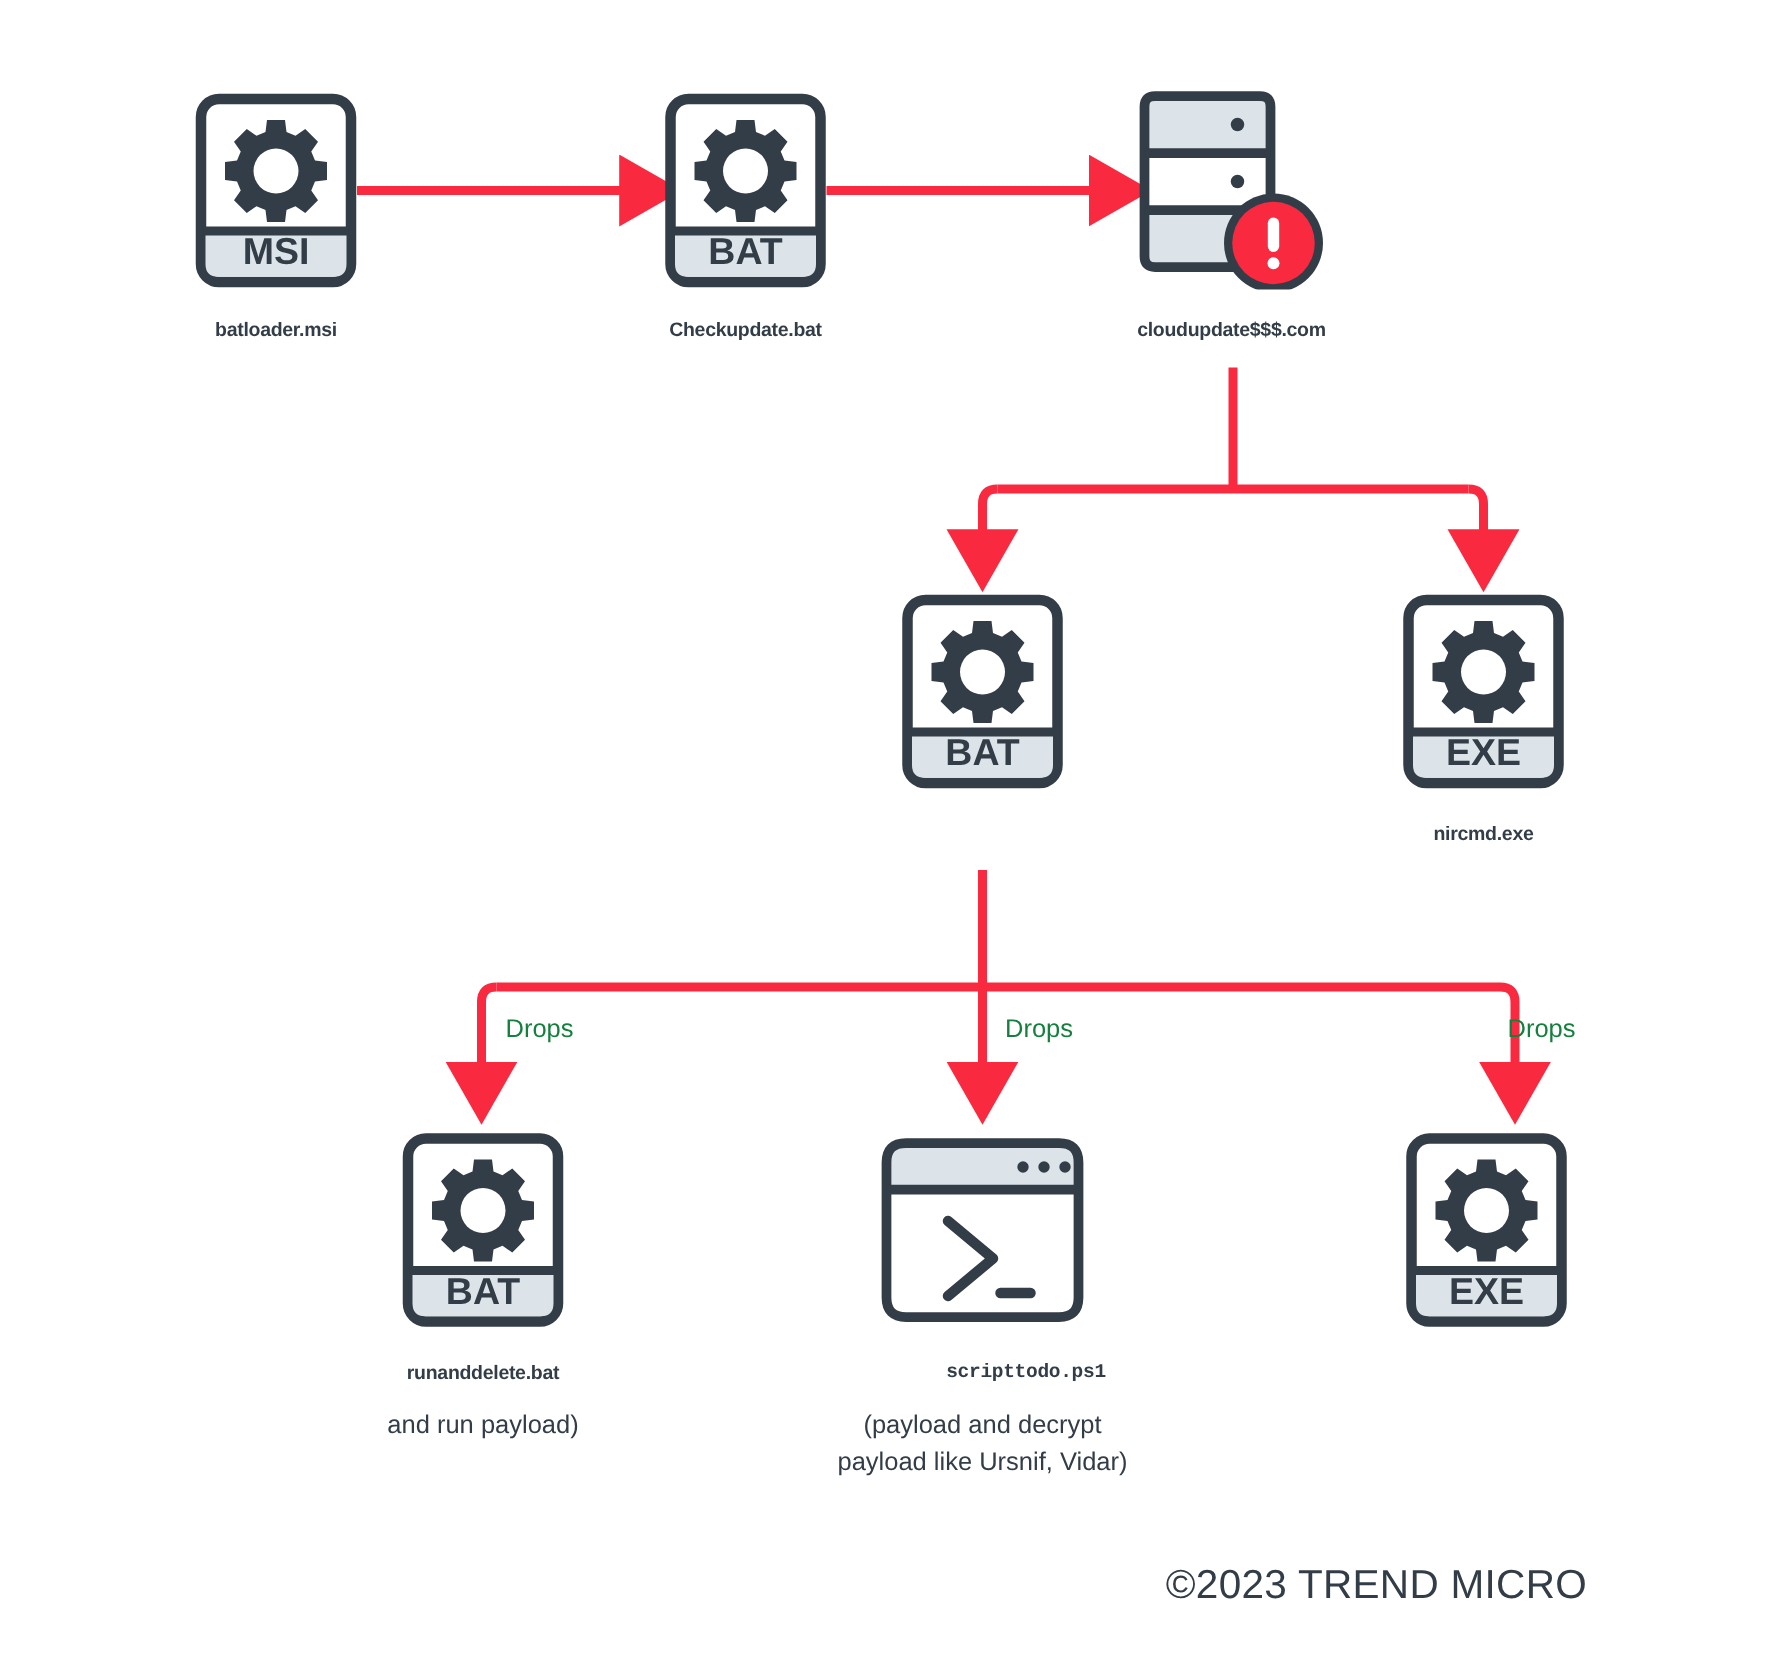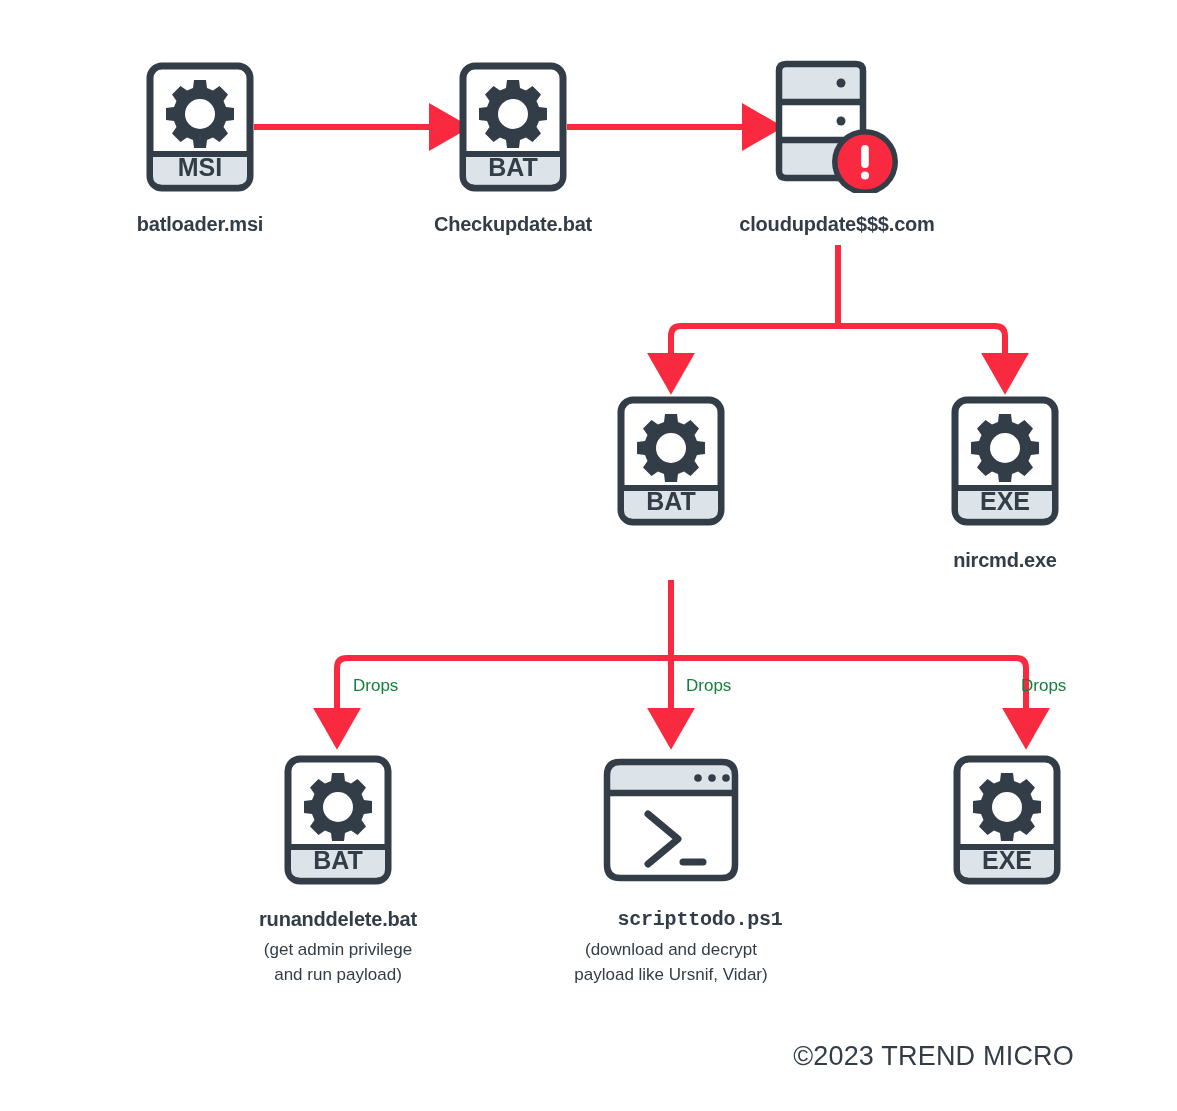--- a/index.html
+++ b/index.html
@@ -13,38 +13,37 @@
     height: 1111px;
     font-family: "Liberation Sans", sans-serif;
     color: #333d47;
     overflow: hidden;
     position: relative;
   }
   #diagram-root {
     position: relative;
     width: 1161px;
     height: 1111px;
-    margin-left: 16px;
   }
   svg.layer {
     position: absolute;
     left: 0;
     top: 0;
     width: 1177px;
     height: 1111px;
   }
   .node {
     position: absolute;
   }
   .node-caption {
     position: absolute;
     text-align: center;
     font-family: "Liberation Sans", sans-serif;
     font-weight: bold;
-    font-size: 20px;
+    font-size: 13px;
     color: #333d47;
     letter-spacing: -0.2px;
     white-space: nowrap;
     line-height: 1.25;
   }
   .node-subcaption {
     position: absolute;
     text-align: center;
     font-family: "Liberation Sans", sans-serif;
     font-weight: normal;
@@ -194,40 +193,39 @@
       <line x1="5" y1="92" x2="103" y2="92" stroke="#333d47" stroke-width="6"></line>
       <g transform="translate(54,48)">
         <path d="M-6,-30 L6,-30 L7,-22 L13,-19.5 L19.5,-24 L28,-15.5 L23.5,-9 L26,-3 L34,-2 L34,10 L26,11 L23.5,17 L28,23.5 L19.5,32 L13,27.5 L7,30 L6,38 L-6,38 L-7,30 L-13,27.5 L-19.5,32 L-28,23.5 L-23.5,17 L-26,11 L-34,10 L-34,-2 L-26,-3 L-23.5,-9 L-28,-15.5 L-19.5,-24 L-13,-19.5 L-7,-22 Z" fill="#333d47"></path>
         <circle cx="0" cy="4" r="15" fill="#ffffff"></circle>
       </g>
       <text x="54" y="114" text-anchor="middle" font-family="Liberation Sans, sans-serif" font-size="25" font-weight="bold" fill="#333d47">BAT</text>
     </svg>
   </div>
   <div class="node-caption" style="left:172px; top:907px; width:300px;">runanddelete.bat</div>
   <div class="node-subcaption" style="left:172px; top:938px; width:300px;">
-    <div>(get admin privilege</div>
     <div>and run payload)</div>
   </div>
 
   <div class="node" style="left:586px; top:757px;">
     <svg width="138" height="128" viewBox="0 0 138 128" xmlns="http://www.w3.org/2000/svg">
       <path d="M5,18 Q5,5 18,5 L120,5 Q133,5 133,18 L133,36 L5,36 Z" fill="#dde4e9"></path>
       <path d="M5,36 L133,36 L133,108 Q133,121 120,121 L18,121 Q5,121 5,108 Z" fill="#ffffff"></path>
       <path d="M5,18 Q5,5 18,5 L120,5 Q133,5 133,18 L133,108 Q133,121 120,121 L18,121 Q5,121 5,108 Z" fill="none" stroke="#333d47" stroke-width="6.5"></path>
       <line x1="5" y1="36" x2="133" y2="36" stroke="#333d47" stroke-width="6.5"></line>
       <circle cx="96" cy="21" r="3.8" fill="#333d47"></circle>
       <circle cx="110" cy="21" r="3.8" fill="#333d47"></circle>
       <circle cx="124" cy="21" r="3.8" fill="#333d47"></circle>
       <path d="M46,57 L76,82 L46,107" fill="none" stroke="#333d47" stroke-width="7" stroke-linecap="round" stroke-linejoin="round"></path>
       <line x1="81" y1="105" x2="101" y2="105" stroke="#333d47" stroke-width="7" stroke-linecap="round"></line>
     </svg>
   </div>
   <div class="node-caption" style="left:534px; top:907px; width:300px;font-family:Liberation Mono, monospace;">scripttodo.ps1</div>
   <div class="node-subcaption" style="left:505px; top:938px; width:300px;">
-    <div>(download and decrypt</div>
+    <div>(payload and decrypt</div>
     <div>payload like Ursnif, Vidar)</div>
   </div>
 
   <div class="node" style="left:937px; top:755px;">
     <svg width="108" height="130" viewBox="0 0 108 130" xmlns="http://www.w3.org/2000/svg">
       <rect x="4" y="4" width="100" height="122" rx="12" ry="12" fill="#ffffff" stroke="#333d47" stroke-width="7"></rect>
       <path d="M7,92 L101,92 L101,114 Q101,122.5 92.5,122.5 L15.5,122.5 Q7,122.5 7,114 Z" fill="#dde4e9"></path>
       <line x1="5" y1="92" x2="103" y2="92" stroke="#333d47" stroke-width="6"></line>
       <g transform="translate(54,48)">
         <path d="M-6,-30 L6,-30 L7,-22 L13,-19.5 L19.5,-24 L28,-15.5 L23.5,-9 L26,-3 L34,-2 L34,10 L26,11 L23.5,17 L28,23.5 L19.5,32 L13,27.5 L7,30 L6,38 L-6,38 L-7,30 L-13,27.5 L-19.5,32 L-28,23.5 L-23.5,17 L-26,11 L-34,10 L-34,-2 L-26,-3 L-23.5,-9 L-28,-15.5 L-19.5,-24 L-13,-19.5 L-7,-22 Z" fill="#333d47"></path>

